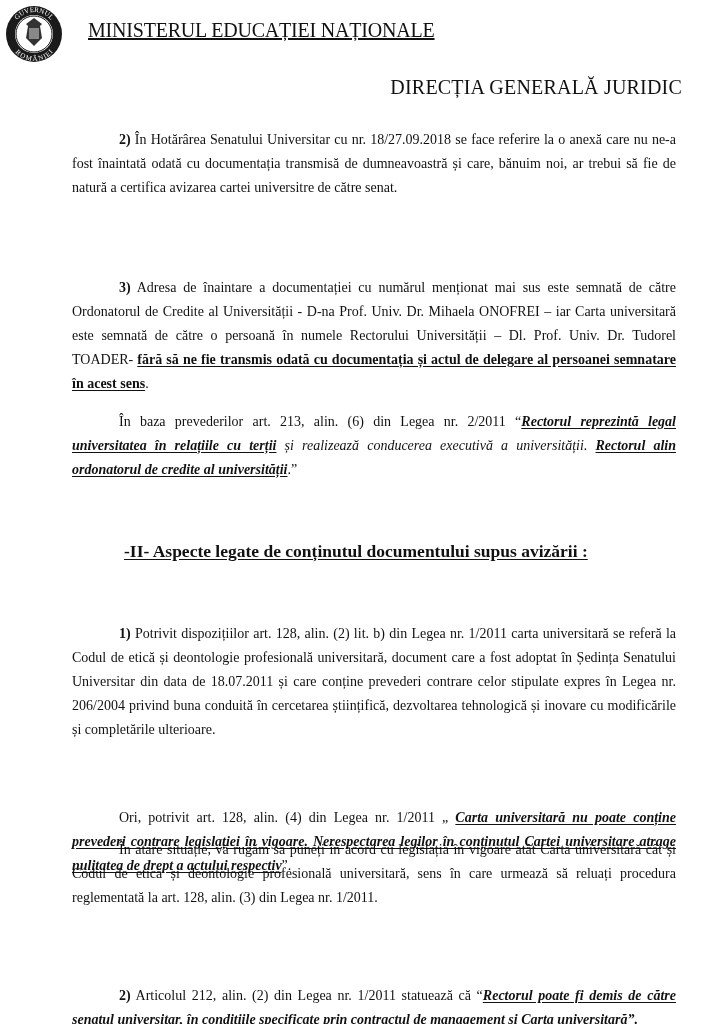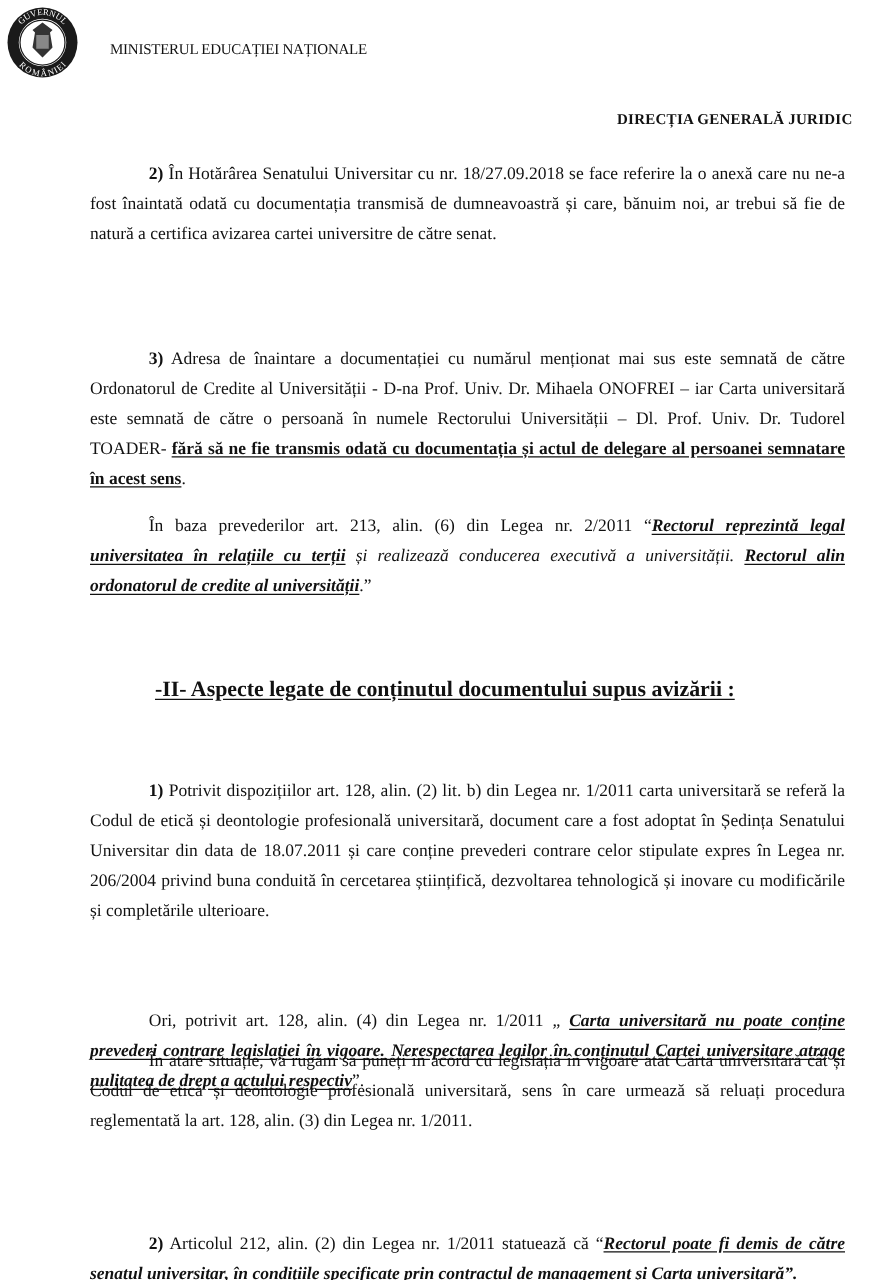--- a/index.html
+++ b/index.html
@@ -1,20 +1,20 @@
 <!DOCTYPE html>
 <html><head>
 <meta charset="utf-8">
 <style>
   html, body { margin: 0; padding: 0; background: #ffffff; }
   body { width: 713px; height: 1024px; position: relative; overflow: hidden;
          font-family: "Liberation Serif", serif; color: #111; }
   .logo { position: absolute; left: 4px; top: 4px; width: 60px; height: 60px; }
-  .ministry { position: absolute; left: 88px; top: 32px; font-size: 12px; letter-spacing: -0.2px; }
-  .direction { position: absolute; right: 31px; top: 88px; font-size: 12px; font-weight: bold; letter-spacing: 0.2px; }
+  .ministry { position: absolute; left: 88px; top: 19px; font-size: 20px; letter-spacing: -0.2px; text-decoration: underline; }
+  .direction { position: absolute; right: 31px; top: 76px; font-size: 20px; font-weight: normal; letter-spacing: 0.2px; }
   .para { position: absolute; left: 72px; width: 604px; font-size: 14px; line-height: 24px;
           text-align: justify; margin: 0; }
   .para .ind { display: inline-block; width: 47px; }
   .b { font-weight: bold; }
   .bi { font-weight: bold; font-style: italic; text-decoration: underline; text-underline-offset: 2px; }
   .i { font-style: italic; }
   .bu { font-weight: bold; text-decoration: underline; text-underline-offset: 2px; }
   .section-title { position: absolute; left: 124px; top: 541px; font-size: 17.5px; font-weight: bold;
                    text-decoration: underline; text-underline-offset: 2px; }
 </style>

